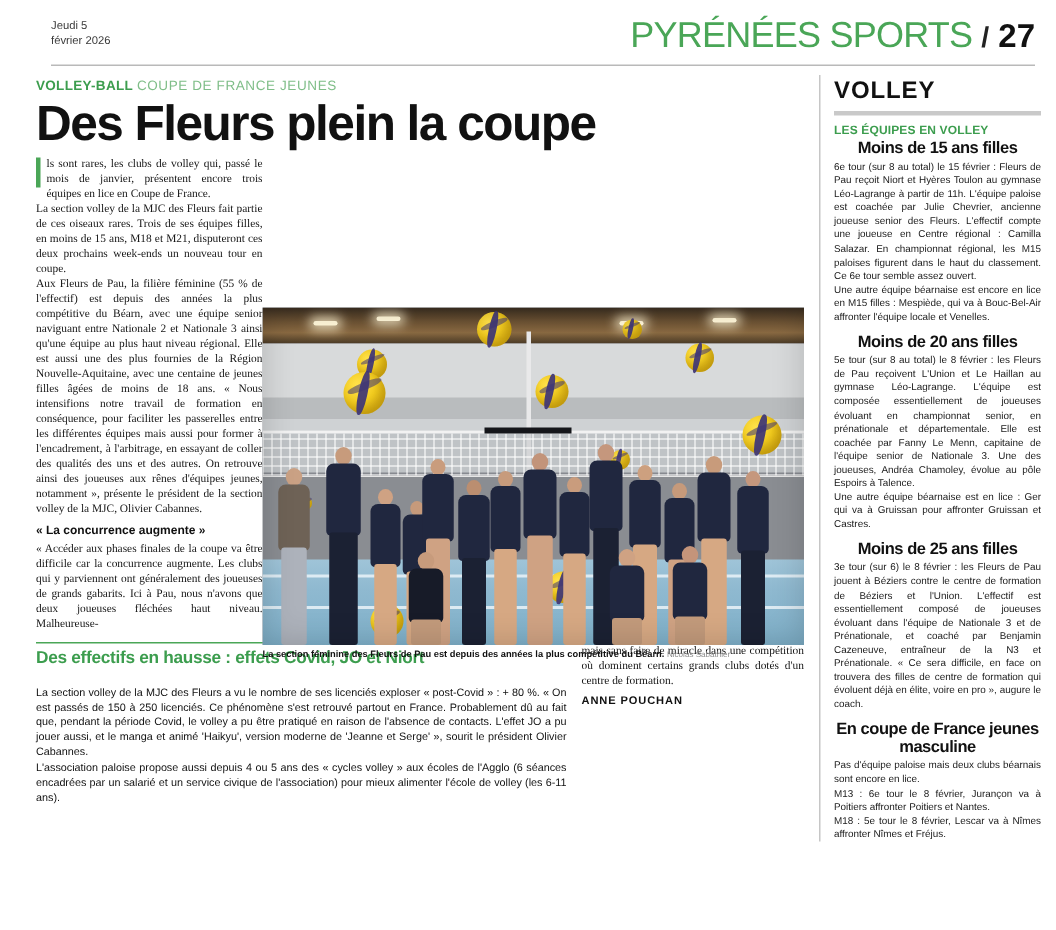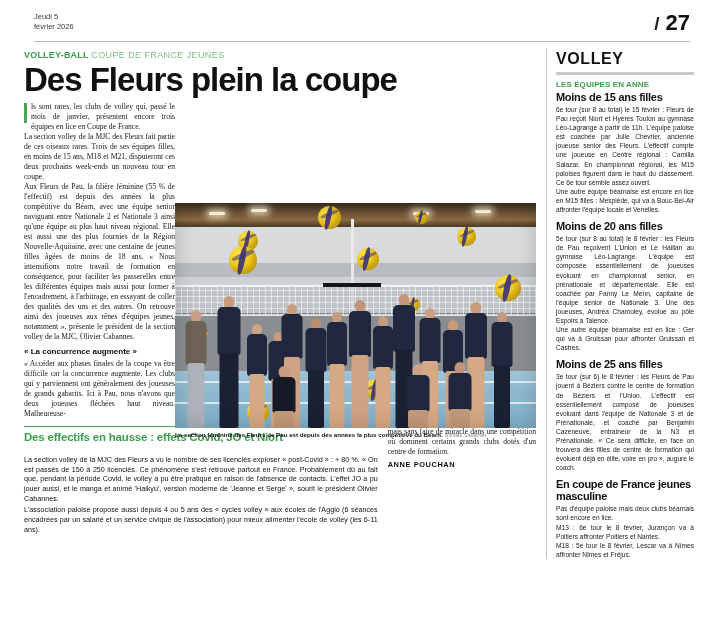--- a/index.html
+++ b/index.html
@@ -59,21 +59,21 @@
   .gb-body{font-size:7.2px;line-height:1.34;text-align:justify;color:#111;margin-top:12px;}
   .gb-body p{margin:0;}
 
   .byline{font-family:"Liberation Sans",sans-serif;font-weight:700;font-size:7.4px;
           letter-spacing:.6px;margin-top:3px;color:#111;}
 
   
   .sb-title{font-size:16px;font-weight:700;letter-spacing:.6px;color:#111;margin:2px 0 4px 0;}
   .sb-rule{height:3px;background:#c9c9c9;margin-bottom:5px;}
   .sb-eyebrow{color:#3c9d4e;font-weight:700;font-size:8px;letter-spacing:.1px;margin-bottom:2px;}
-  .sb-h{font-weight:700;font-size:11px;letter-spacing:-.3px;margin:6px 0 2px 0;color:#111;}
+  .sb-h{font-weight:700;font-size:11px;letter-spacing:-.3px;margin:6px 0 2px 0;color:#111;text-align:center;}
   .sb-h.first{margin-top:0;}
   .sb-p{font-size:6.6px;line-height:1.38;text-align:justify;color:#1a1a1a;margin:0;}
 
   
   .ph-ceiling{position:absolute;left:0;top:0;width:100%;height:24px;
     background:linear-gradient(180deg,#3a2d20 0%,#6d5334 40%,#8a6a42 70%,#4a3a26 100%);}
   .ph-wall{position:absolute;left:0;top:24px;width:100%;height:48px;background:#d8dadb;}
   .ph-wall2{position:absolute;left:0;top:60px;width:100%;height:14px;background:#b9bcbe;}
   .ph-wall3{position:absolute;left:0;top:74px;width:100%;height:36px;background:#cfd2d4;}
   .ph-floor{position:absolute;left:0;top:168px;width:100%;height:57px;
@@ -107,20 +107,21 @@
 <body>
 
 <div class="page">
 
   <div class="masthead">
     <div class="dateblock">
       <div>Jeudi 5</div>
       <div>février 2026</div>
     </div>
     <div class="mast-right">
+      <span class="mast-title">PYRÉNÉES SPORTS</span>
       <span class="mast-sep">/</span>
       <span class="mast-page">27</span>
     </div>
   </div>
   <hr class="mast-rule">
 
   <div class="body-grid">
 
     <div class="left-zone">
 
@@ -291,21 +292,21 @@
           <p>engagées en coupe. Là où avant il n'y avait que 6 tours on en compte 8 désormais, pour absorber plus de monde ». Les Fleurs ont à plusieurs reprises réussi à amener une de leurs équipes jeunes jusqu'en finale : les moins de 13 ans au début des années 2010, les moins de 21 ans à la fin de cette même décennie. Et il y a deux ans, l'équipe des moins de 18 ans : la MJC des Fleurs ayant pris l'initiative d'organiser ces finalités à Pau, son équipe avait bénéficié d'une wild card, mais sans faire de miracle dans une compétition où dominent certains grands clubs dotés d'un centre de formation.</p>
           <div class="byline">ANNE POUCHAN</div>
         </div>
       </div>
 
     </div>
 
     <div class="right-zone">
       <div class="sb-title">VOLLEY</div>
       <div class="sb-rule"></div>
-      <div class="sb-eyebrow">LES ÉQUIPES EN ANNE</div>
+      <div class="sb-eyebrow">LES ÉQUIPES EN VOLLEY</div>
 
       <div>
         <div class="sb-h first">Moins de 15 ans filles</div>
         <p class="sb-p">6e tour (sur 8 au total) le 15 février : Fleurs de Pau reçoit Niort et Hyères Toulon au gymnase Léo-Lagrange à partir de 11h. L'équipe paloise est coachée par Julie Chevrier, ancienne joueuse senior des Fleurs. L'effectif compte une joueuse en Centre régional : Camilla Salazar. En championnat régional, les M15 paloises figurent dans le haut du classement. Ce 6e tour semble assez ouvert.</p>
         <p class="sb-p">Une autre équipe béarnaise est encore en lice en M15 filles : Mespiède, qui va à Bouc-Bel-Air affronter l'équipe locale et Venelles.</p>
       </div>
 
       <div>
         <div class="sb-h">Moins de 20 ans filles</div>
         <p class="sb-p">5e tour (sur 8 au total) le 8 février : les Fleurs de Pau reçoivent L'Union et Le Haillan au gymnase Léo-Lagrange. L'équipe est composée essentiellement de joueuses évoluant en championnat senior, en prénationale et départementale. Elle est coachée par Fanny Le Menn, capitaine de l'équipe senior de Nationale 3. Une des joueuses, Andréa Chamoley, évolue au pôle Espoirs à Talence.</p>

